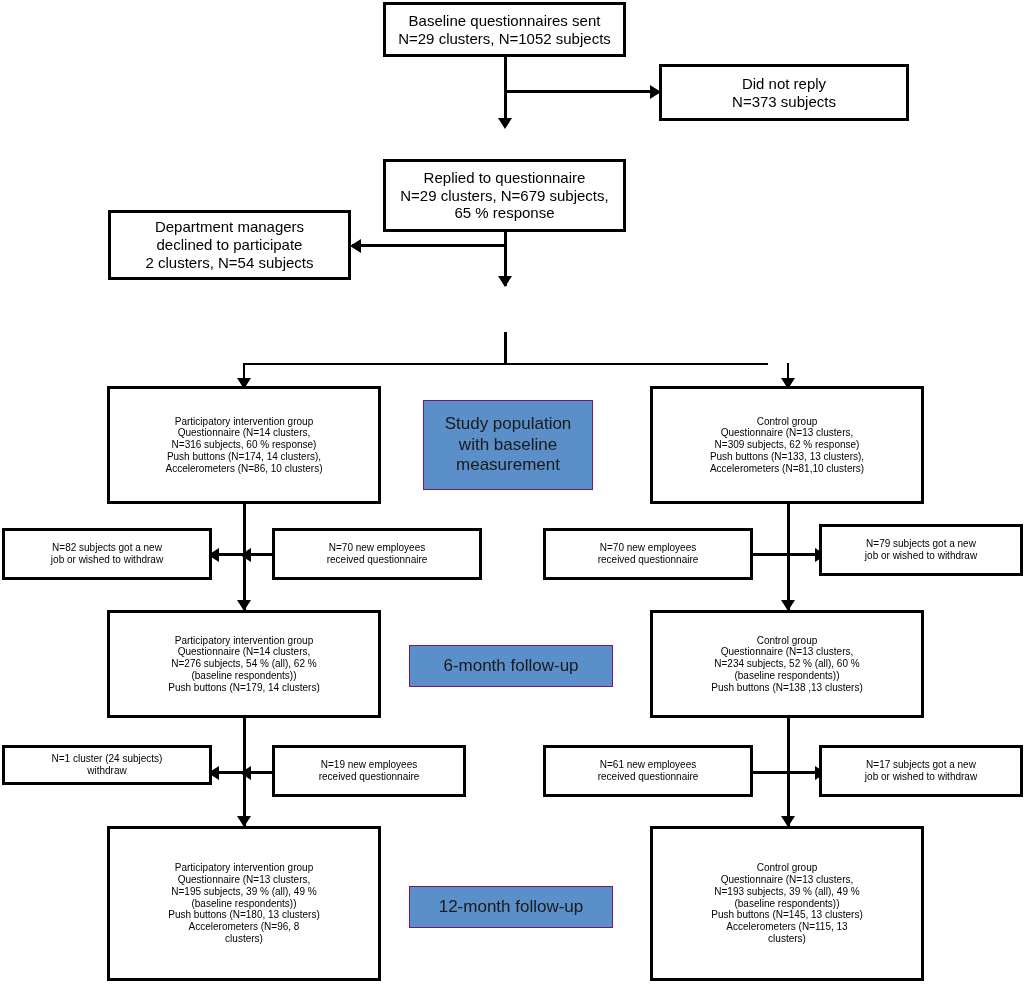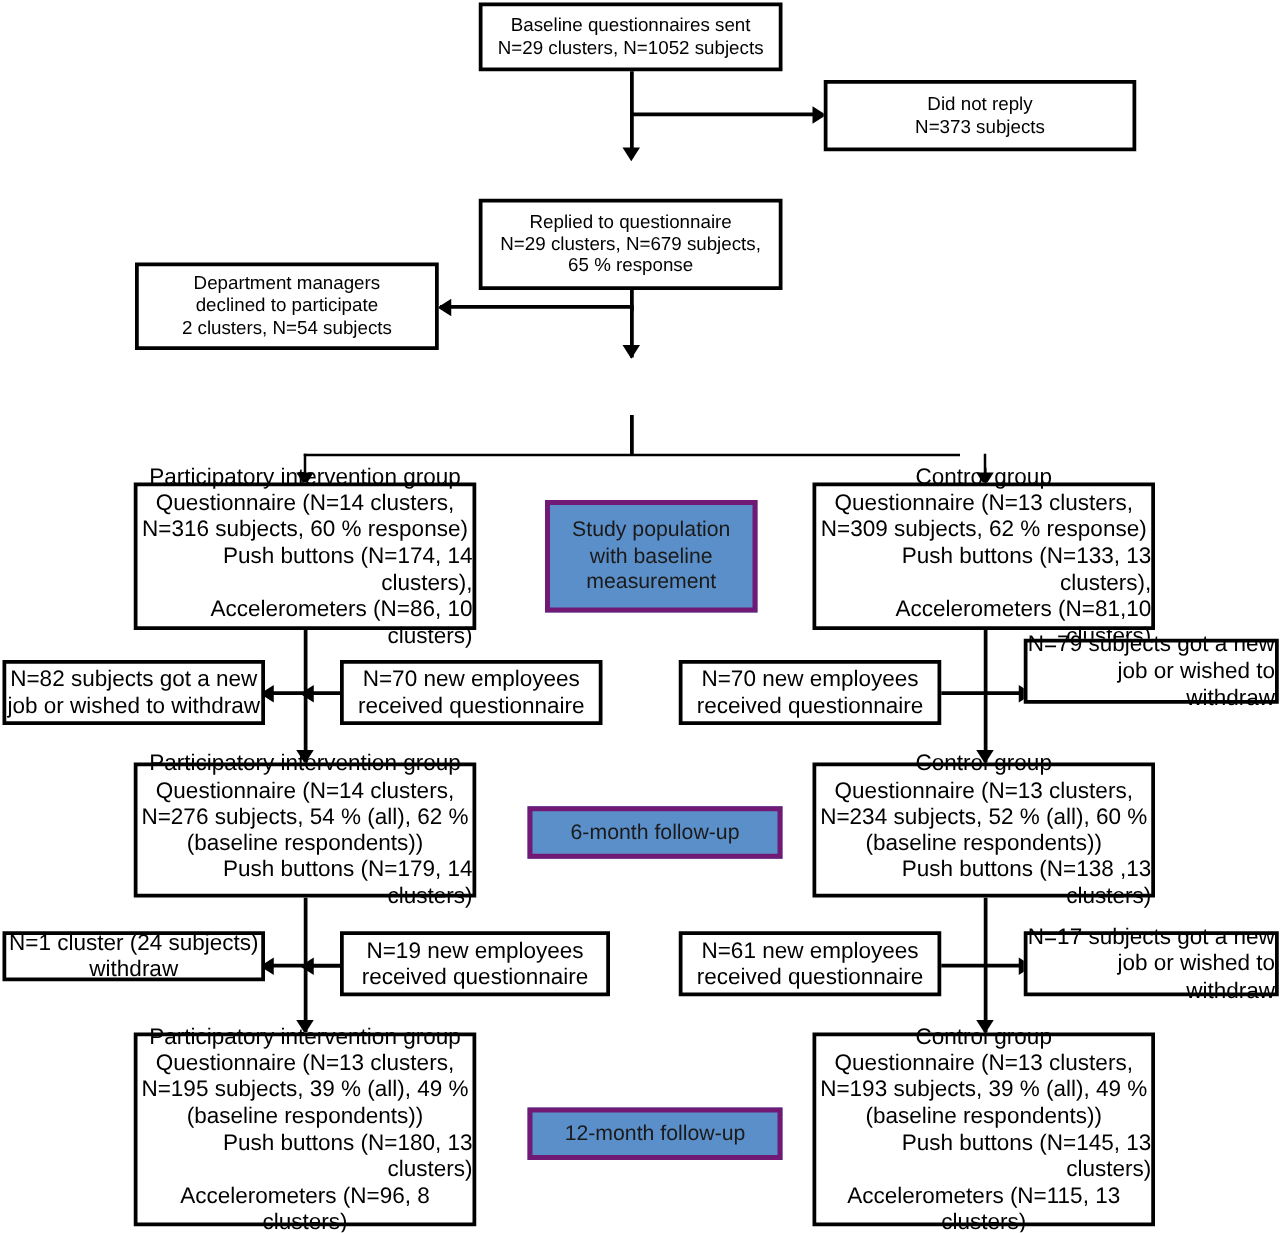--- a/index.html
+++ b/index.html
@@ -36,37 +36,36 @@
   .box .ttl {
     font-weight: normal;
     line-height: 1.18;
   }
   .box .ln {
     font-weight: normal;
     line-height: 1.18;
   }
 
   .f15 { font-size: 15px; }
-  .f14 { font-size: 18px; text-align: right; }
+  .f14 { font-size: 10px; text-align: right; }
 
   
   .plate {
     position: absolute;
     box-sizing: border-box;
     background: #5B8FC9;
-    border: 4px solid #701a75;
+    border: 1px solid #701a75;
     display: flex;
     align-items: center;
     justify-content: center;
     text-align: center;
     color: #1a1a1a;
     font-size: 17px;
     line-height: 1.22;
     z-index: 4;
-    margin-left: 13px;
   }
 
   
   .ln-v, .ln-h {
     position: absolute;
     background: #000000;
     z-index: 2;
   }
   .ln-v { width: 2px; }
   .ln-h { height: 2px; }
@@ -208,21 +207,21 @@
   <div class="box f14" style="left:272px; top:528px; width:210px; height:52px;">
     <div class="ln">N=70 new employees</div>
     <div class="ln">received questionnaire</div>
   </div>
 
   <div class="box f14" style="left:543px; top:528px; width:210px; height:52px;">
     <div class="ln">N=70 new employees</div>
     <div class="ln">received questionnaire</div>
   </div>
 
-  <div class="box f14" style="left:819px; top:511px; width:204px; height:52px;">
+  <div class="box f14" style="left:819px; top:524px; width:204px; height:52px;">
     <div class="ln">N=79 subjects got a new</div>
     <div class="ln">job or wished to withdraw</div>
   </div>
 
   <div class="box f14" style="left:107px; top:610px; width:274px; height:108px;">
     <div class="ttl">Participatory intervention group</div>
     <div class="ln">Questionnaire  (N=14 clusters,</div>
     <div class="ln">N=276 subjects, 54 % (all), 62 %</div>
     <div class="ln">(baseline respondents))</div>
     <div class="ln">Push buttons (N=179, 14 clusters)</div>
@@ -238,21 +237,21 @@
 
   <div class="plate" style="left:409px; top:645px; width:204px; height:42px;">
     <div>6-month follow-up</div>
   </div>
 
   <div class="box f14" style="left:2px; top:745px; width:210px; height:40px;">
     <div class="ln">N=1 cluster (24 subjects)</div>
     <div class="ln">withdraw</div>
   </div>
 
-  <div class="box f14" style="left:272px; top:745px; width:216px; height:52px;">
+  <div class="box f14" style="left:272px; top:745px; width:194px; height:52px;">
     <div class="ln">N=19 new employees</div>
     <div class="ln">received questionnaire</div>
   </div>
 
   <div class="box f14" style="left:543px; top:745px; width:210px; height:52px;">
     <div class="ln">N=61 new employees</div>
     <div class="ln">received questionnaire</div>
   </div>
 
   <div class="box f14" style="left:819px; top:745px; width:204px; height:52px;">

